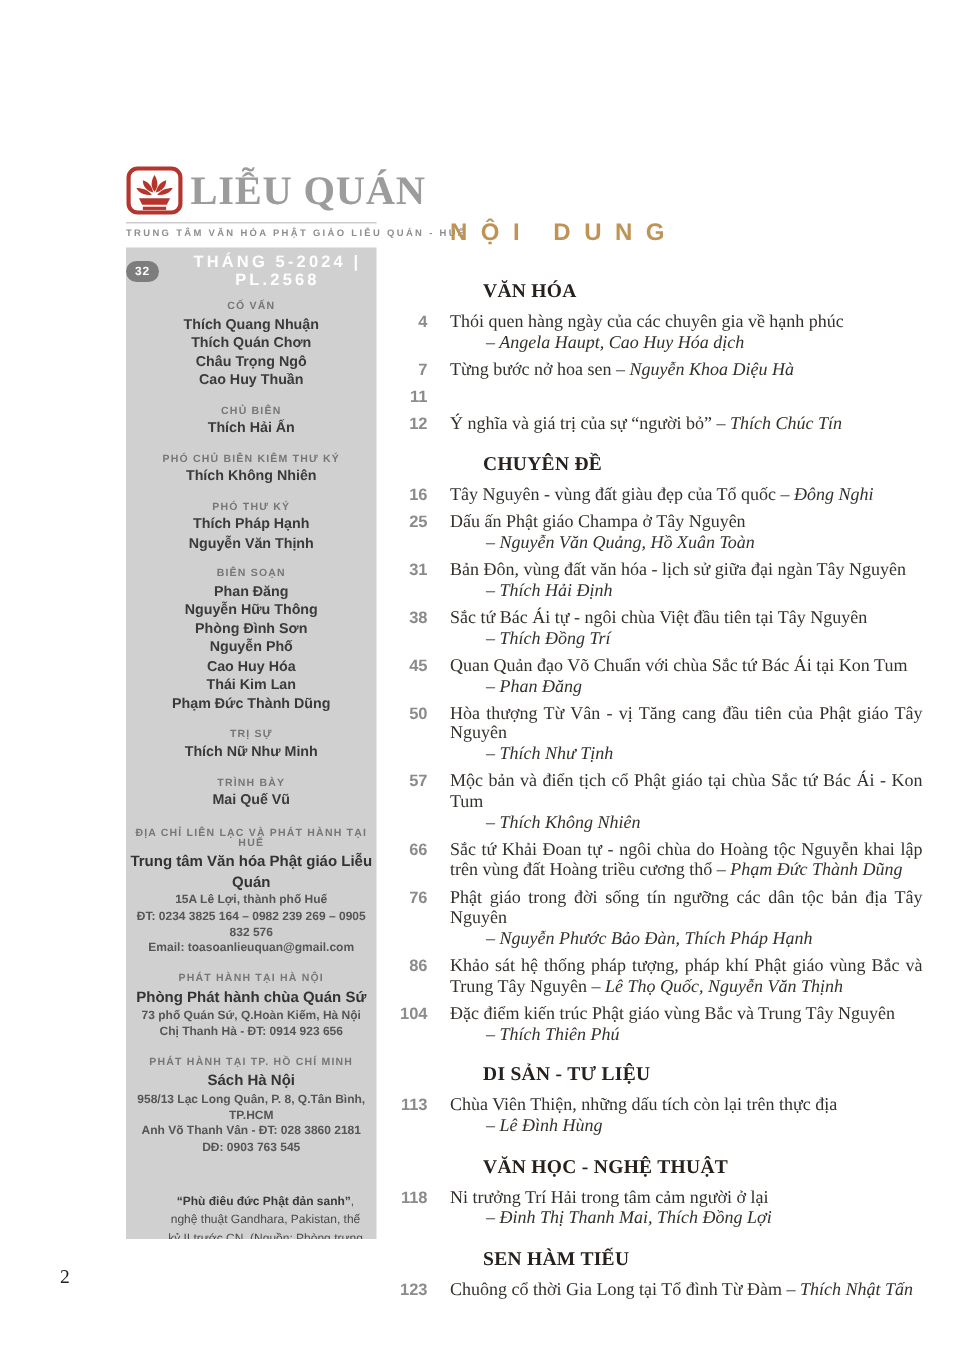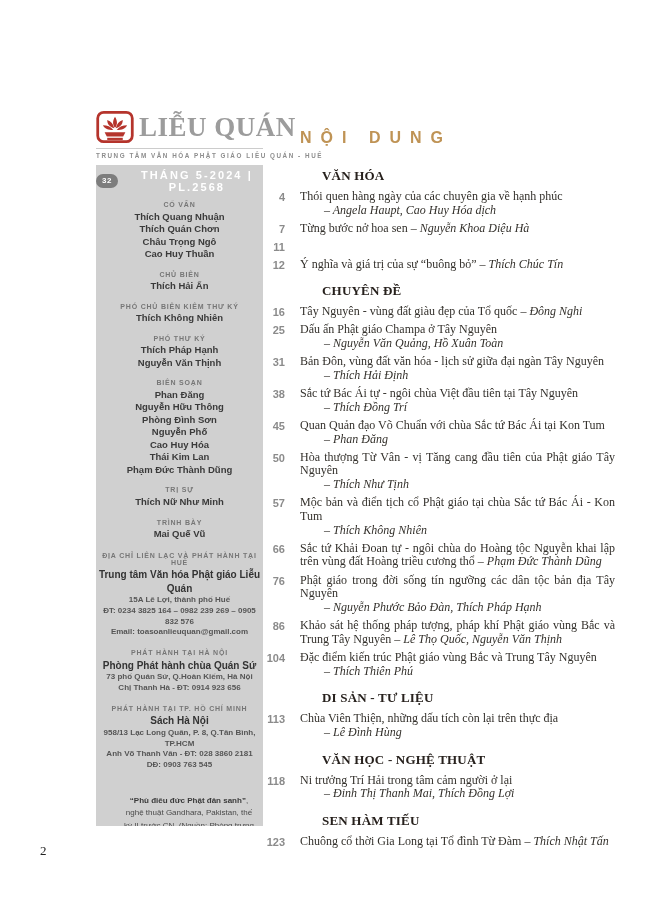--- a/index.html
+++ b/index.html
@@ -5,21 +5,21 @@
   * { margin:0; padding:0; box-sizing:border-box; }
   html,body { width:645px; height:909px; }
   body {
     position:relative;
     background:#ffffff;
     font-family:"Liberation Sans","DejaVu Sans",sans-serif;
     overflow:hidden;
   }
 
   
-  .sidebar { position:absolute; left:67px; top:110px; width:196px;padding-left:29px; }
+  .sidebar { position:absolute; left:55px; top:110px; width:196px;padding-left:29px; }
   .logo-row { display:flex; align-items:center; gap:5px; }
   .logo-seal { width:38px; height:34px; flex:none; }
   .logo-title {
     font-family:"Liberation Serif","DejaVu Serif",serif;
     font-size:27px; font-weight:bold; color:#9c9c9c;
     letter-spacing:0.5px; white-space:nowrap; line-height:1;
   }
   .logo-subtitle {
     margin-top:4px; font-size:6.3px; font-weight:bold;
     letter-spacing:1.55px; color:#8d8d8d; white-space:nowrap;
@@ -46,21 +46,21 @@
   .contact-section { margin-top:11px; }
   .contact-name { font-size:10px; font-weight:bold; color:#333333; line-height:1.35; margin-top:1px; }
   .contact-line { font-size:8px; font-weight:bold; color:#555555; line-height:1.35; }
 
   .cover-caption {
     margin-top:24px; padding:0 8px; font-size:8px; color:#4a4a4a; line-height:1.55;margin-left:19px;
   }
   .cover-caption .cap-bold { font-weight:bold; color:#3a3a3a; }
 
   
-  .main { position:absolute; left:255px; top:129px; width:360px; }
+  .main { position:absolute; left:255px; top:147px; width:360px; }
   .toc-heading {
     color:#bf9355; font-size:16px; font-weight:bold;
     letter-spacing:9px; margin-left:45px; margin-bottom:21px;
   }
   .toc-section-title {
     font-family:"Liberation Serif","DejaVu Serif",serif;
     font-size:13px; font-weight:bold; color:#27211d;
     margin:12px 0 6px 67px; letter-spacing:0.2px;
   }
   .toc-section:first-of-type .toc-section-title { margin-top:0; }
@@ -185,21 +185,21 @@
     </div>
     <div class="entry">
       <div class="entry-page">7</div>
       <div class="entry-body"><span>Từng bước nở hoa sen</span> <span class="author">– Nguyễn Khoa Diệu Hà</span></div>
     </div>
     <div class="entry">
       <div class="entry-page">11</div>
     </div>
     <div class="entry">
       <div class="entry-page">12</div>
-      <div class="entry-body"><span>Ý nghĩa và giá trị của sự “buông bỏ”</span> <span class="author">– Thích Chúc Tín</span></div>
+      <div class="entry-body"><span>Ý nghĩa và giá trị của sự “người bỏ”</span> <span class="author">– Thích Chúc Tín</span></div>
     </div>
   </div>
 
   <div class="toc-section">
     <div class="toc-section-title">CHUYÊN ĐỀ</div>
     <div class="entry">
       <div class="entry-page">16</div>
       <div class="entry-body"><span>Tây Nguyên - vùng đất giàu đẹp của Tổ quốc</span> <span class="author">– Đông Nghi</span></div>
     </div>
     <div class="entry">

